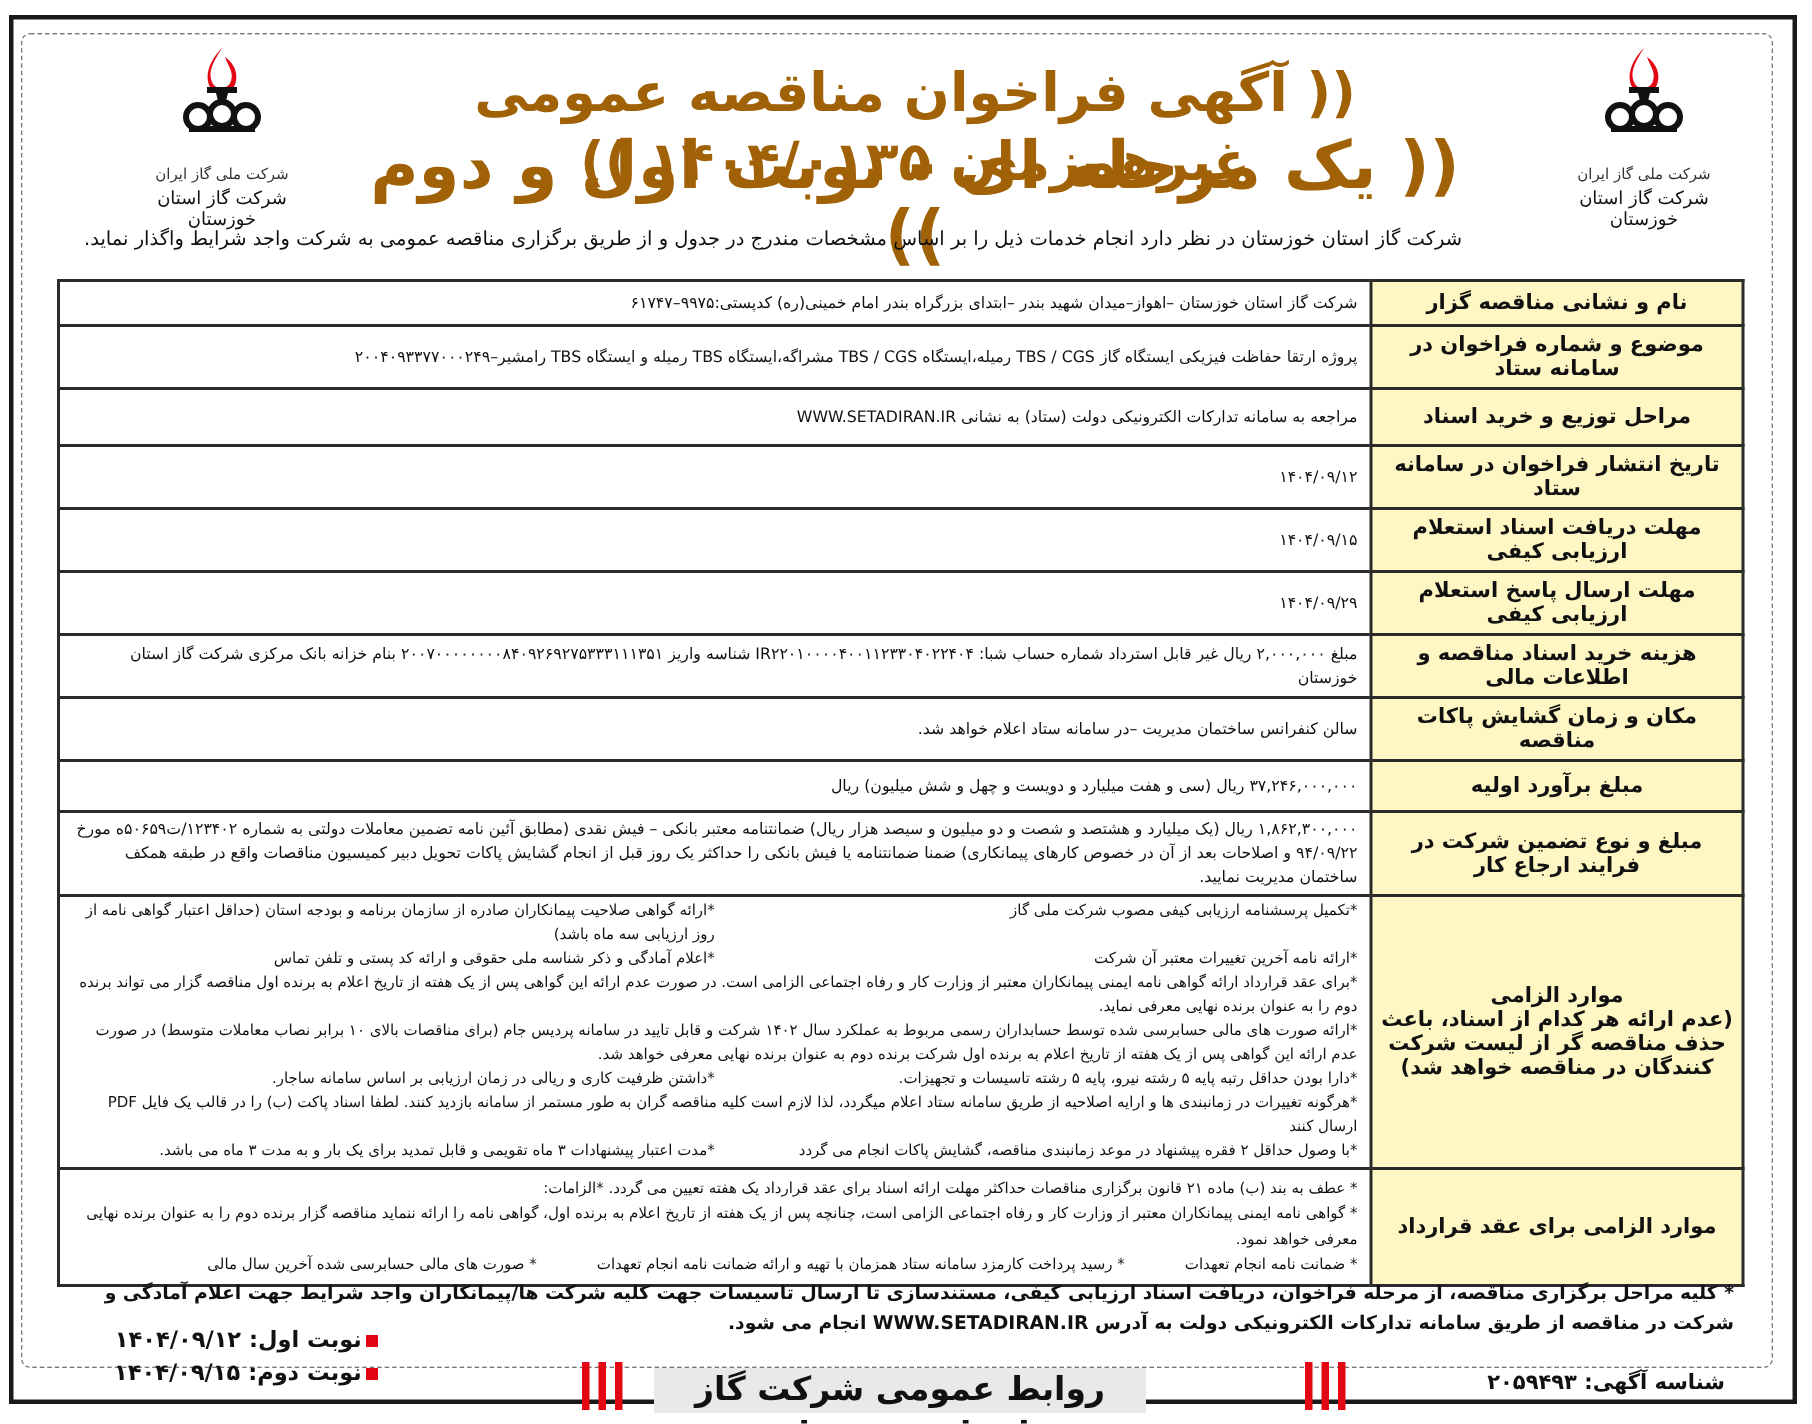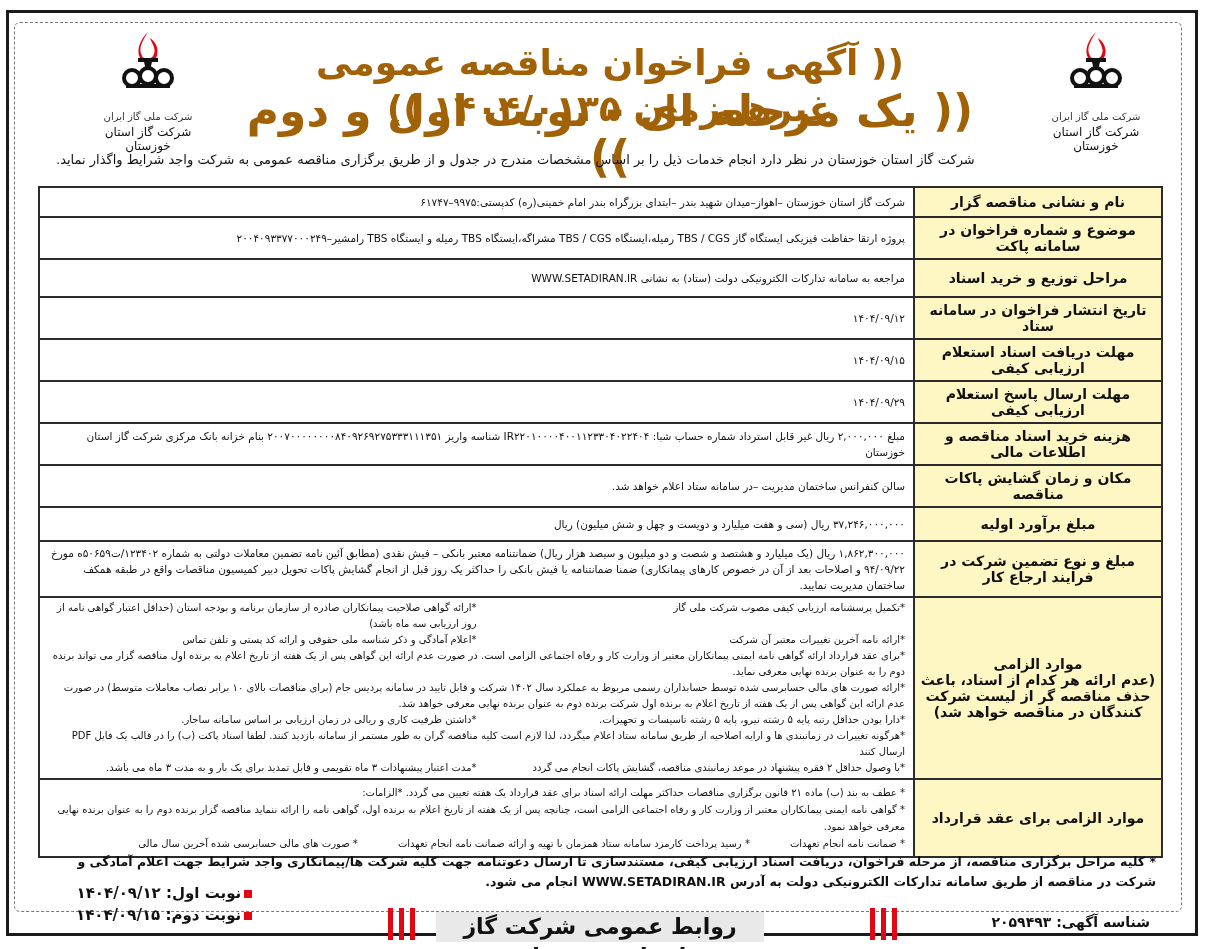--- a/index.html
+++ b/index.html
@@ -76,21 +76,21 @@
 
 <div class="intro">شرکت گاز استان خوزستان در نظر دارد انجام خدمات ذیل را بر اساس مشخصات مندرج در جدول و از طریق برگزاری مناقصه عمومی به شرکت واجد شرایط واگذار نماید.</div>
 
 <table class="main">
   <tbody>
       <tr class="row-h1">
     <td class="lbl">نام و نشانی مناقصه گزار</td>
     <td class="val">شرکت گاز استان خوزستان –اهواز–میدان شهید بندر –ابتدای بزرگراه بندر امام خمینی(ره) کدپستی:۹۹۷۵–۶۱۷۴۷</td>
   </tr>
   <tr class="row-h1">
-    <td class="lbl">موضوع و شماره فراخوان در سامانه پاکت</td>
+    <td class="lbl">موضوع و شماره فراخوان در سامانه ستاد</td>
     <td class="val">پروژه ارتقا حفاظت فیزیکی ایستگاه گاز TBS / CGS رمیله،ایستگاه TBS / CGS مشراگه،ایستگاه TBS رمیله و ایستگاه TBS رامشیر–۲۰۰۴۰۹۳۳۷۷۰۰۰۲۴۹</td>
   </tr>
   <tr style="height:38px">
     <td class="lbl">مراحل توزیع و خرید اسناد</td>
     <td class="val">مراجعه به سامانه تدارکات الکترونیکی دولت (ستاد) به نشانی WWW.SETADIRAN.IR</td>
   </tr>
   <tr style="height:36px">
     <td class="lbl">تاریخ انتشار فراخوان در سامانه ستاد</td>
     <td class="val">۱۴۰۴/۰۹/۱۲</td>
   </tr>
@@ -153,21 +153,21 @@
       <div style="display:flex;gap:40px">
         <span>* ضمانت نامه انجام تعهدات</span>
         <span>* رسید پرداخت کارمزد سامانه ستاد همزمان با تهیه و ارائه ضمانت نامه انجام تعهدات</span>
         <span>* صورت های مالی حسابرسی شده آخرین سال مالی</span>
       </div>
     </td>
   </tr>
 </tbody>
   </table>
 
-<div class="foot">* کلیه مراحل برگزاری مناقصه، از مرحله فراخوان، دریافت اسناد ارزیابی کیفی، مستندسازی تا ارسال دعوتنامه جهت کلیه شرکت ها/پیمانکاری واجد شرایط جهت اعلام آمادگی و شرکت در مناقصه از طریق سامانه تدارکات الکترونیکی دولت به آدرس WWW.SETADIRAN.IR انجام می شود.</div>
+<div class="foot">* کلیه مراحل برگزاری مناقصه، از مرحله فراخوان، دریافت اسناد ارزیابی کیفی، مستندسازی تا ارسال تاسیسات جهت کلیه شرکت ها/پیمانکاران واجد شرایط جهت اعلام آمادگی و شرکت در مناقصه از طریق سامانه تدارکات الکترونیکی دولت به آدرس WWW.SETADIRAN.IR انجام می شود.</div>
 
 <div class="turns">
   <div><span class="sq"></span><span>نوبت اول: ۱۴۰۴/۰۹/۱۲</span></div>
   <div><span class="sq"></span><span>نوبت دوم: ۱۴۰۴/۰۹/۱۵</span></div>
 </div>
 
 <div class="bars l">
     <i></i>
     <i></i>
     <i></i>

